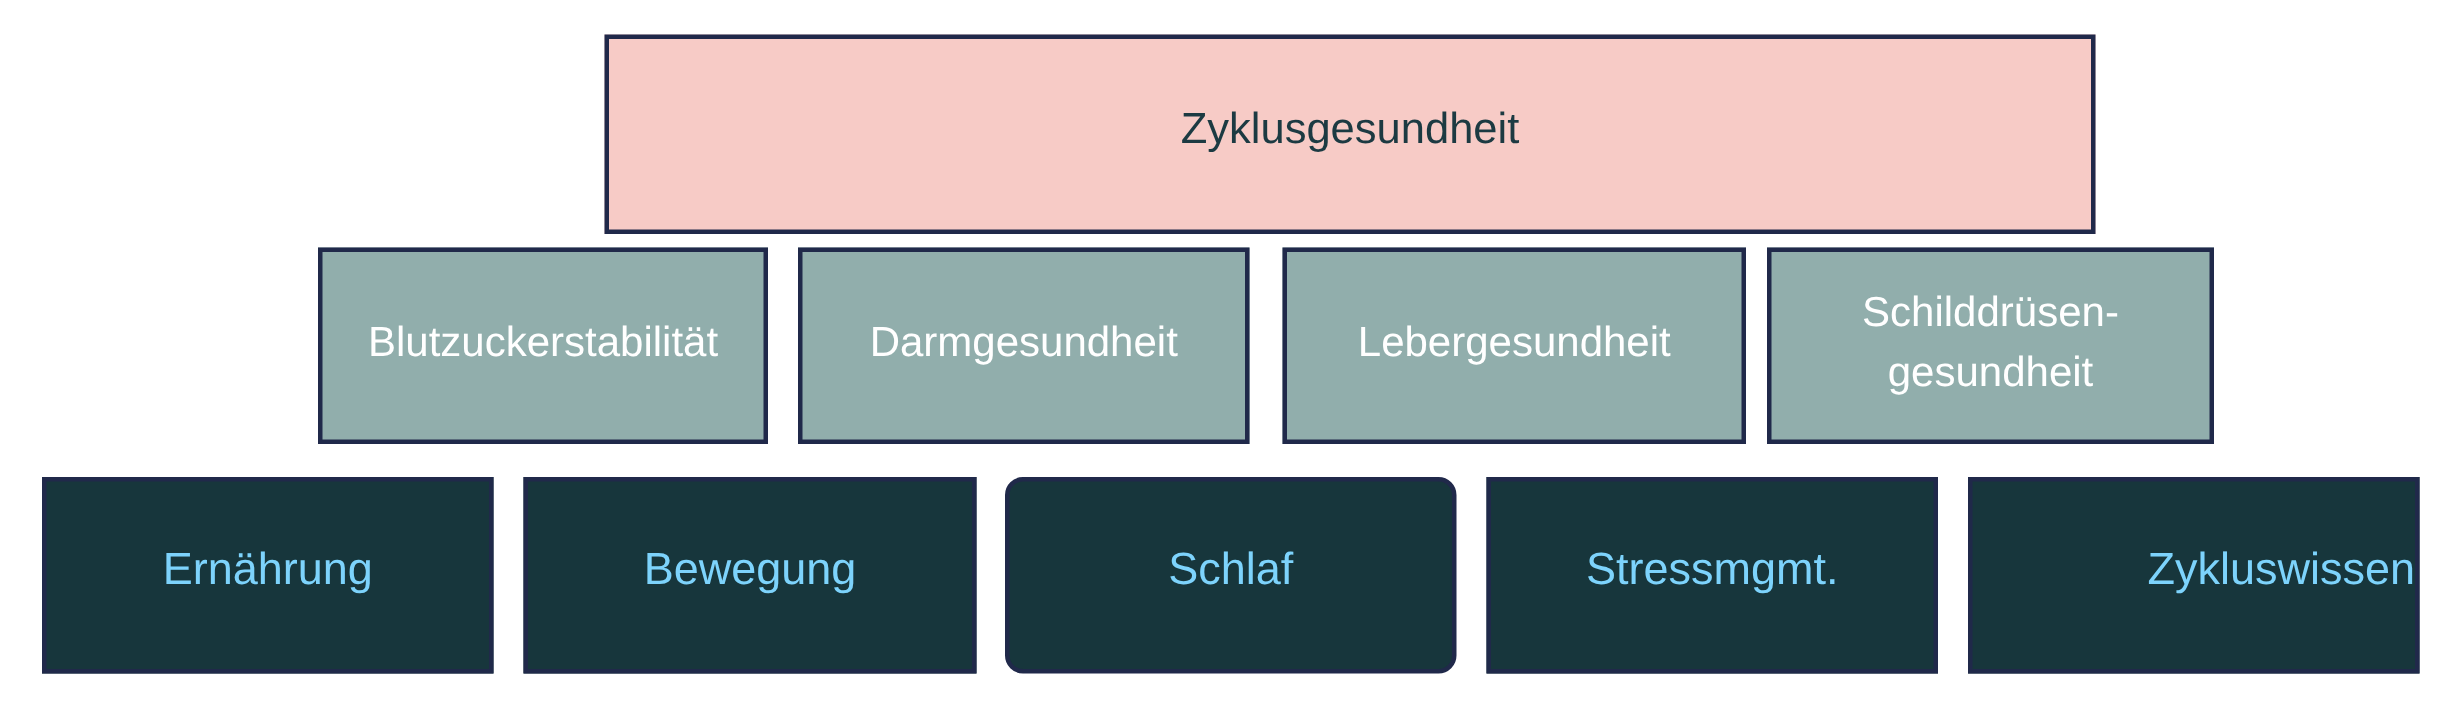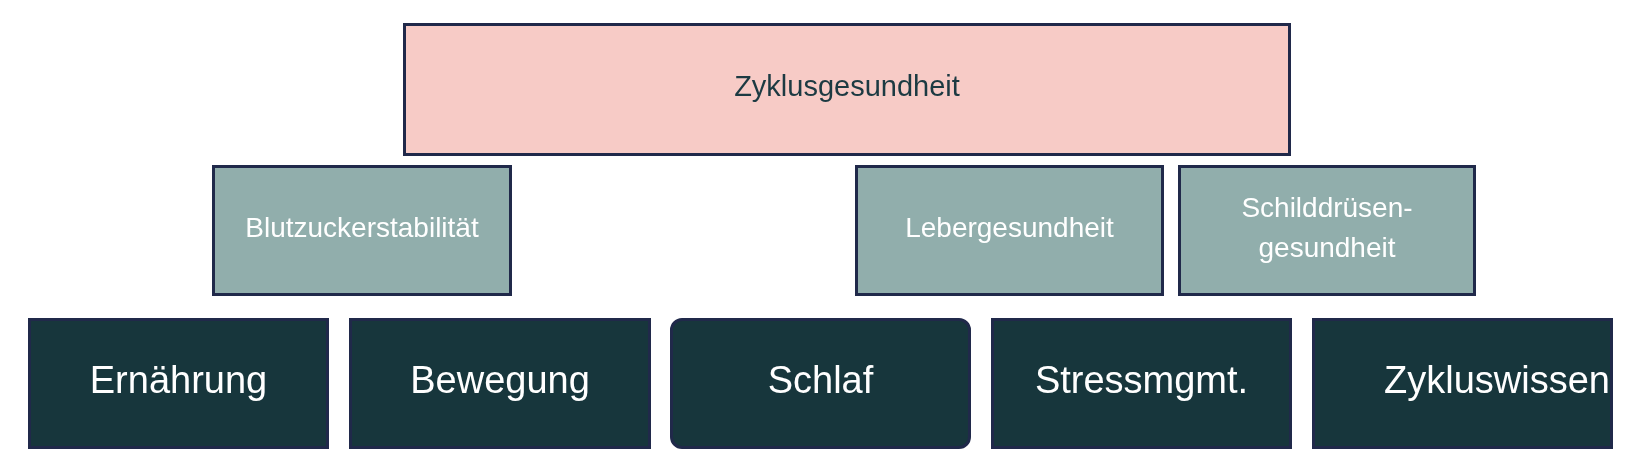--- a/index.html
+++ b/index.html
@@ -28,57 +28,60 @@
     white-space: pre-line;
     line-height: 1.42;
     padding-bottom: 6px;
   }
   
   .node.level-top {
     background: #f7cbc6;
     color: #1c3a42;
     font-size: 29px;
     left: 403px; top: 23px;
-    width: 888px; height: 133px;
+    width: 994px; height: 133px;
   }
   
   .node.level-mid {
     background: #91aeac;
     color: #ffffff;
     font-size: 28px;
     top: 165px; height: 131px;
   }
   .node.mid-1 { left: 212px;  width: 300px; }
   .node.mid-2 { left: 532px;  width: 301px; }
   .node.mid-3 { left: 855px;  width: 309px; }
   .node.mid-4 { left: 1178px; width: 298px; }
   
   .node.level-base {
     background: #17363c;
-    color: #ffffff;
-    font-size: 38px;
+    color: #7dd3fc;
+    font-size: 30px;
     top: 318px; height: 131px;
   }
   .node.base-1 { left: 28px;   width: 301px; }
   .node.base-2 { left: 349px;  width: 302px; }
   .node.base-3 { left: 670px;  width: 301px; border-radius: 12px; }
   .node.base-4 { left: 991px;  width: 301px; }
   .node.base-5 { left: 1312px; width: 301px; justify-content: flex-end; }
 </style>
 </head>
 <body>
 
 <div class="canvas">
 
   <div class="node level-top">
     <span class="label">Zyklusgesundheit</span>
   </div>
 
   <div class="node level-mid mid-1">
     <span class="label">Blutzuckerstabilität</span>
+  </div>
+  <div class="node level-mid mid-2">
+    <span class="label">Darmgesundheit</span>
   </div>
   <div class="node level-mid mid-3">
     <span class="label">Lebergesundheit</span>
   </div>
   <div class="node level-mid mid-4">
     <span class="label">Schilddrüsen-
 gesundheit</span>
   </div>
 
   <div class="node level-base base-1">

